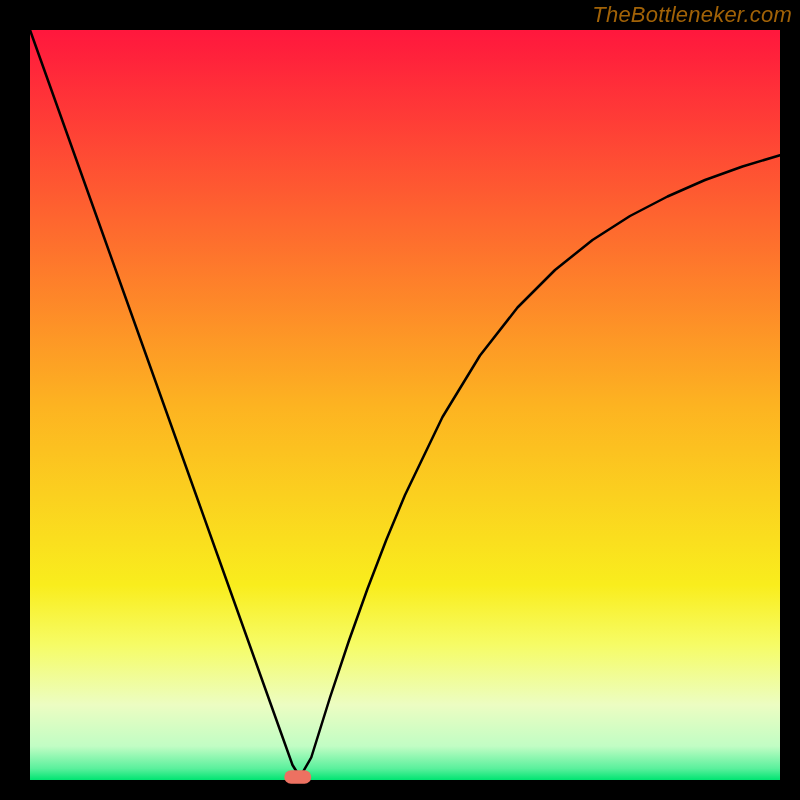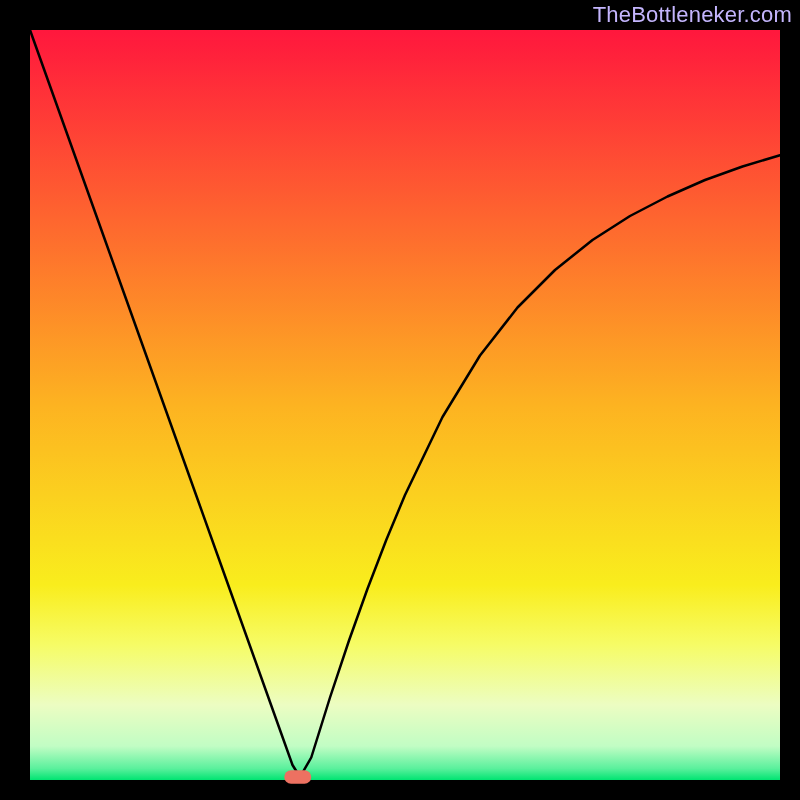--- a/index.html
+++ b/index.html
@@ -13,24 +13,25 @@
   }
   .chart-wrap {
     position: relative;
     width: 800px;
     height: 800px;
   }
   .attribution {
     position: absolute;
     top: 2px;
     right: 8px;
-    color: #c4b5fd;
+    color: #a16207;
     font-size: 22px;
     letter-spacing: 0.2px;
     z-index: 20;
+    font-style: italic;
   }
   svg {
     position: absolute;
     top: 0;
     left: 0;
     width: 800px;
     height: 800px;
   }
 </style>
 </head>

